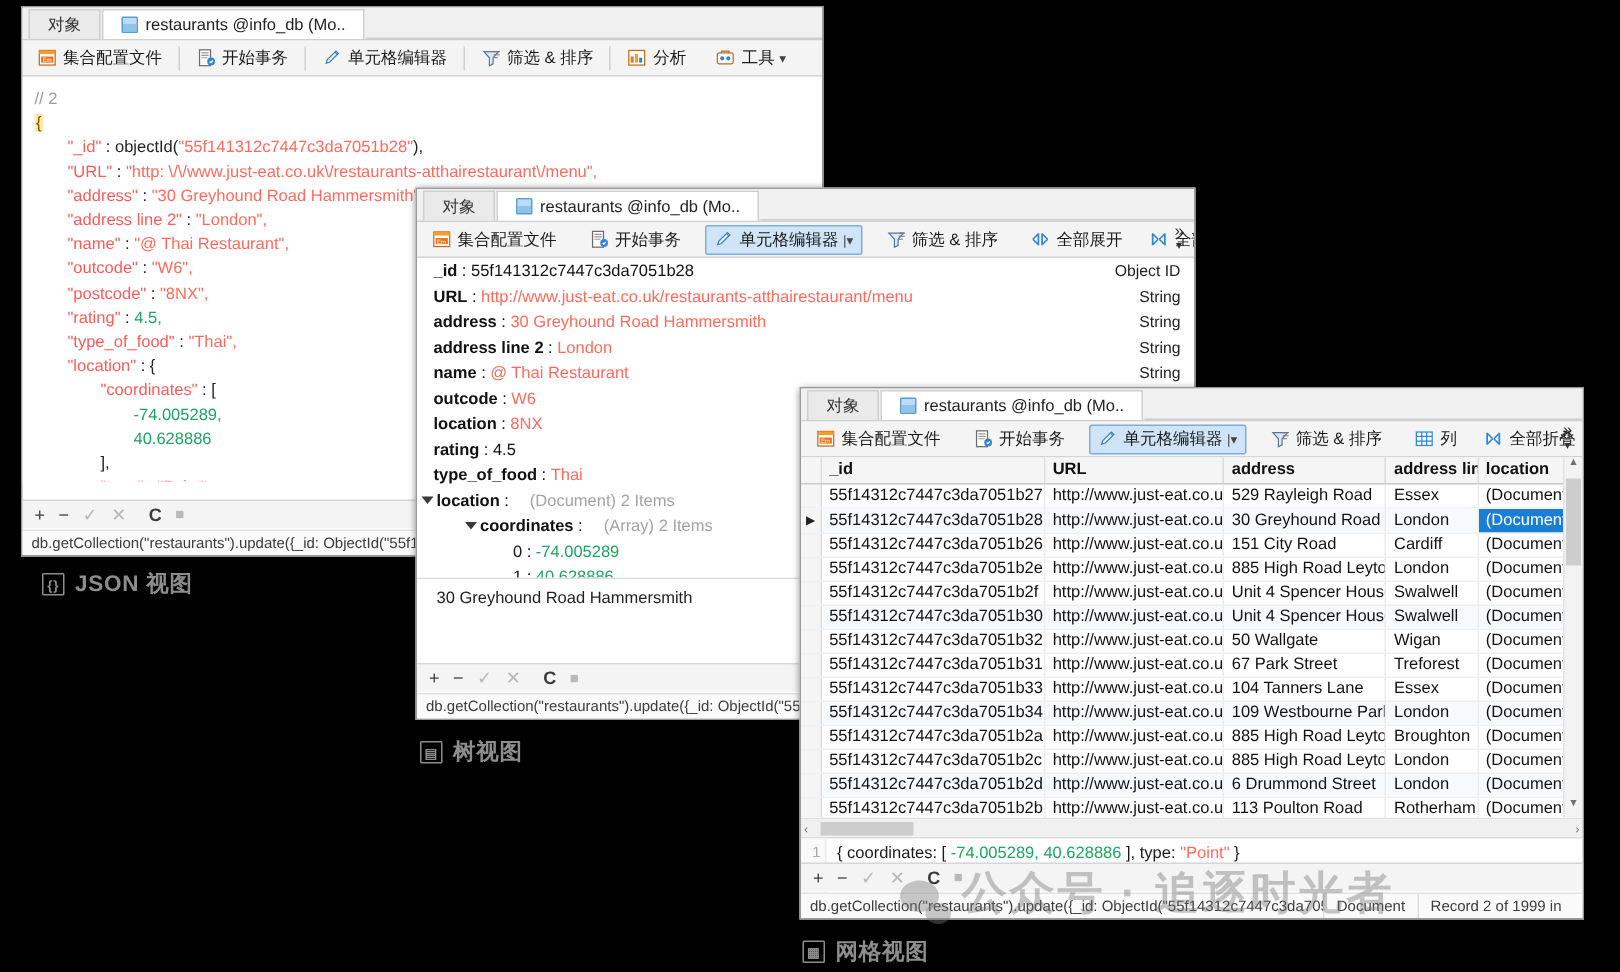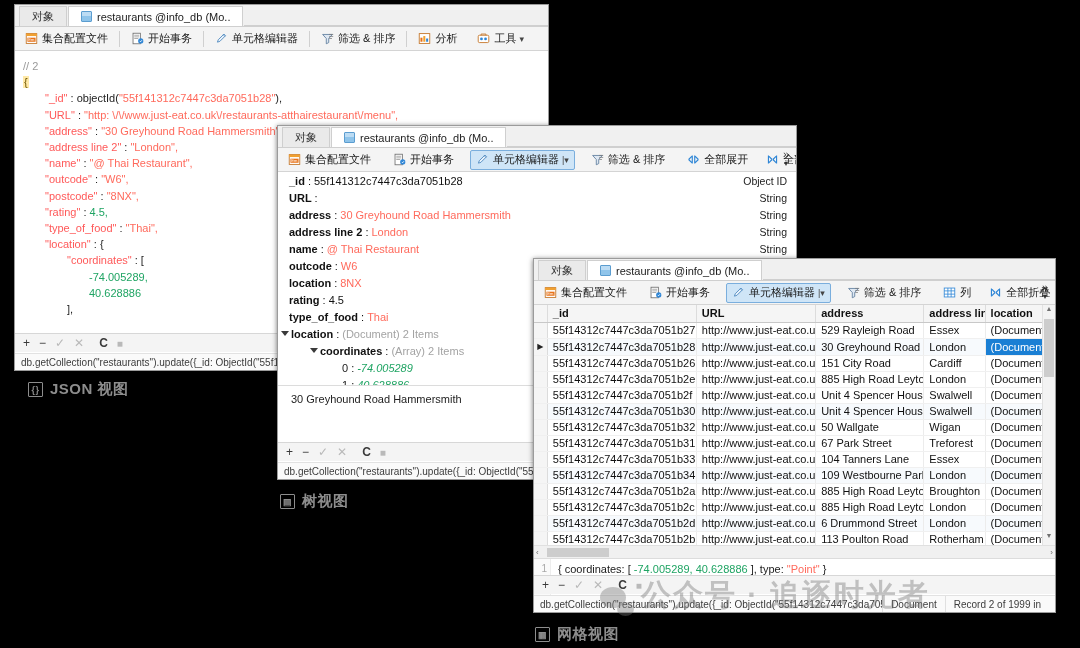--- a/index.html
+++ b/index.html
@@ -131,22 +131,22 @@
 
   
   .tree-area { background: #fff; overflow: hidden; position: relative; }
   .trow {
     display: flex; align-items: center;
     height: 17px; padding-left: 11px; font-size: 11px;
   }
   .trow .tkey { font-weight: bold; color: #111; }
   .trow .tcolon { color: #111; margin: 0 3px; }
   .trow .tval { color: #ff6a5c; }
-  .trow .tval.num { color: #1fa463; font-style: italic; }
-  .trow .tval.meta { color: #a3a3a3; }
+  .trow .tval.num { color: #1fa463; }
+  .trow .tval.meta { color: #a3a3a3; margin-left: 11px; }
   .trow .ttype { margin-left: auto; color: #222; padding-right: 9px; font-size: 10.5px; }
   .twist {
     width: 9px; height: 9px; margin-right: 2px; margin-left: -9px;
     position: relative; flex: 0 0 auto;
   }
   .twist::after {
     content: ""; position: absolute; left: 1px; top: 2px;
     border-left: 4px solid transparent; border-right: 4px solid transparent;
     border-top: 5px solid #3a3a3a;
   }
@@ -401,20 +401,21 @@
     <div class="tree-area" style="height:213px;">
       <div class="trow">
           <span class="tkey">_id</span>
           <span class="tcolon">:</span>
           <span class="tval" style="color:#111">55f141312c7447c3da7051b28</span>
           <span class="ttype">Object ID</span>
         </div>
       <div class="trow">
           <span class="tkey">URL</span>
           <span class="tcolon">:</span>
+          <span class="tval">http://www.just-eat.co.uk/restaurants-atthairestaurant/menu</span>
           <span class="ttype">String</span>
         </div>
       <div class="trow">
           <span class="tkey">address</span>
           <span class="tcolon">:</span>
           <span class="tval">30 Greyhound Road Hammersmith</span>
           <span class="ttype">String</span>
         </div>
       <div class="trow">
           <span class="tkey">address line 2</span>

